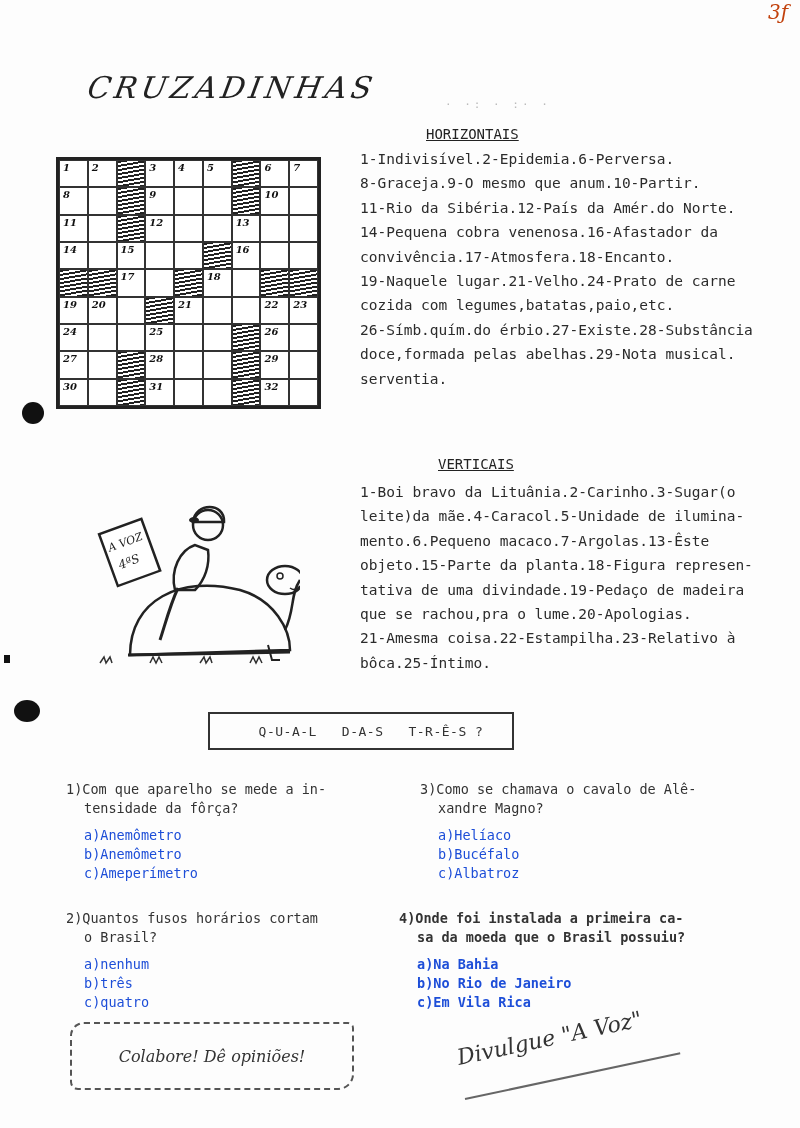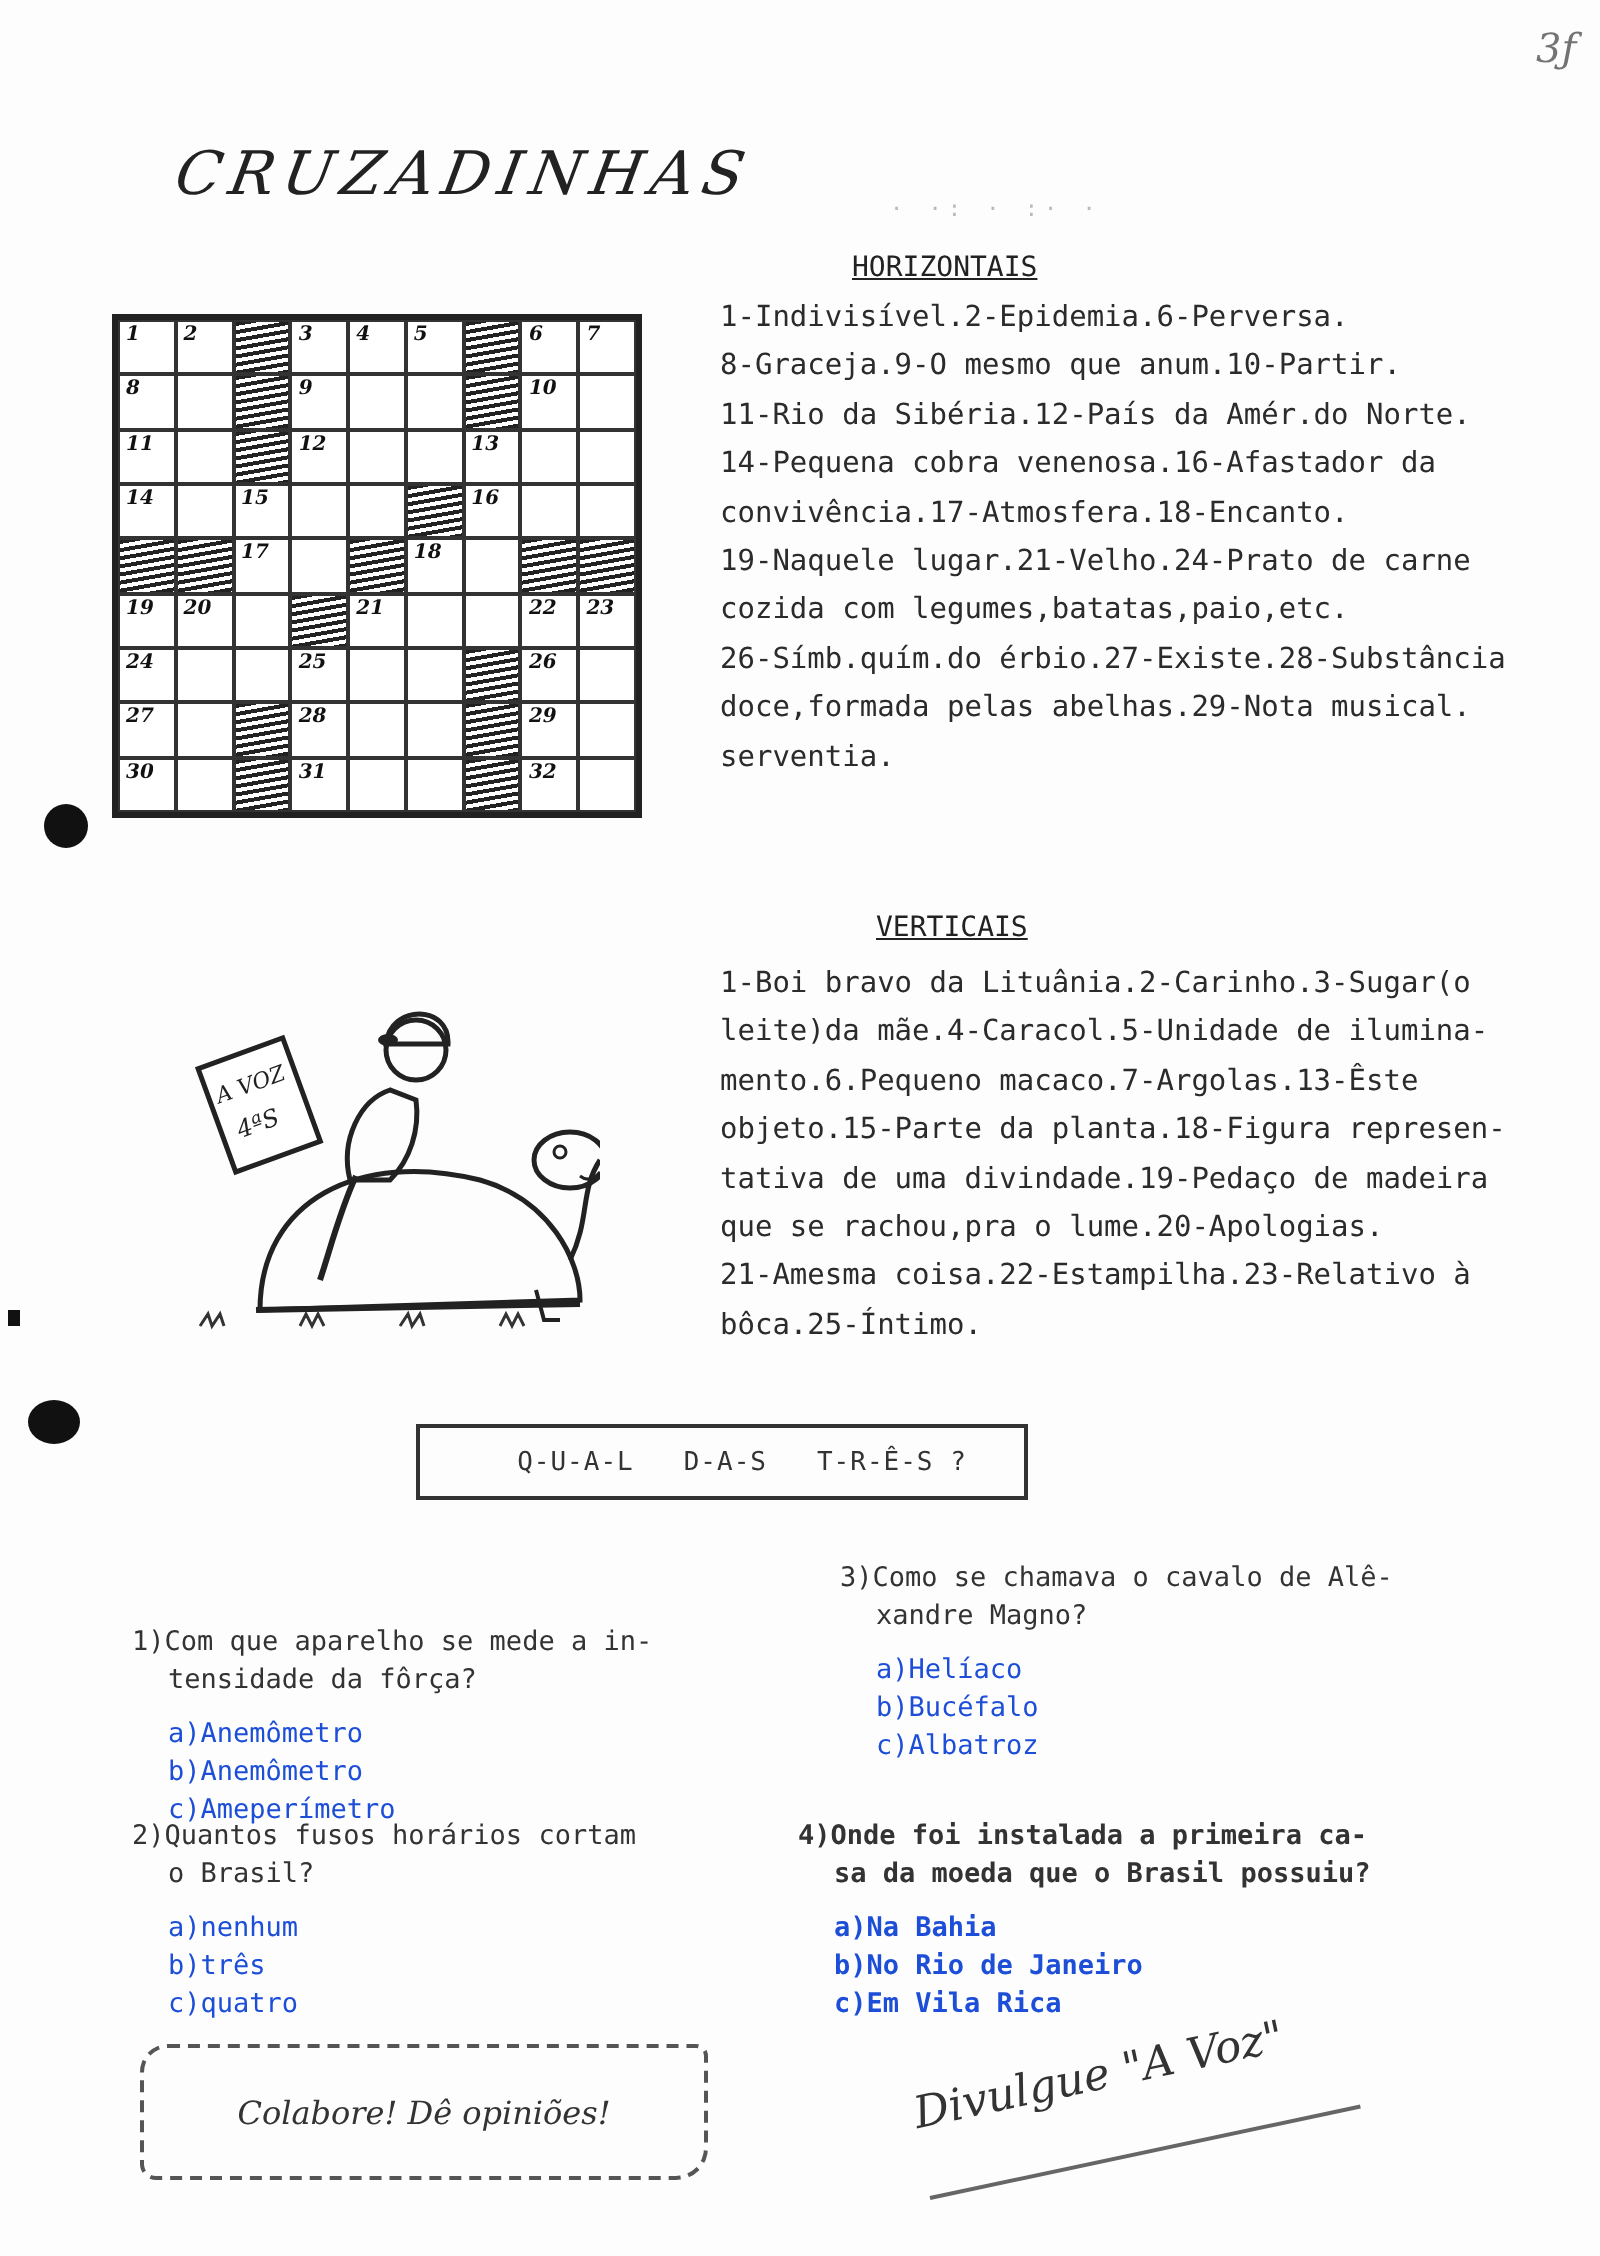--- a/index.html
+++ b/index.html
@@ -5,21 +5,21 @@
   html, body { margin:0; padding:0; }
   body {
     width:800px; height:1128px; background:#fdfdfd; position:relative; overflow:hidden;
     font-family: "DejaVu Sans Mono", "Liberation Mono", monospace; color:#2a2a2a;
   }
   .abs { position:absolute; }
   .title {
     left:88px; top:70px; font-family:"DejaVu Serif", serif; font-style:italic;
     font-size:30px; letter-spacing:4px; color:#222; transform:skewX(-10deg);
   }
-  .corner-mark { left:768px; top:12px; font-family:"DejaVu Serif", serif; font-style:italic; font-size:20px; color:#737373; }
+  .corner-mark { left:768px; top:0px; font-family:"DejaVu Serif", serif; font-style:italic; font-size:20px; color:#c2410c; }
   .faint-text { left:445px; top:98px; font-size:11px; color:#bbb; letter-spacing:3px; }
 
   
   .grid {
     left:56px; top:157px; width:265px; height:252px;
     border:3px solid #222; box-sizing:border-box;
     display:grid; grid-template-columns:repeat(9,1fr); grid-template-rows:repeat(9,1fr);
     background:#fff;
   }
   .cell { border:1.5px solid #333; position:relative; box-sizing:border-box; }
@@ -271,21 +271,21 @@
 </svg>
 
 <div class="abs margin-dot" style="left:22px; top:402px; width:22px; height:22px;"></div>
 <div class="abs margin-dot" style="left:14px; top:700px; width:26px; height:22px;"></div>
 <div class="abs" style="left:4px; top:655px; width:6px; height:8px; background:#111;"></div>
 
 <div class="abs quiz-box">
   <span style="white-space:pre;">Q-U-A-L   D-A-S   T-R-Ê-S ?</span>
 </div>
 
-<div class="abs question" style="left:66px; top:780px; width:320px;margin-top:32px;">
+<div class="abs question" style="left:66px; top:780px; width:320px;">
   <div class="q-text"><span>1)Com que aparelho se mede a  in-</span><span class="indent">tensidade da fôrça?</span></div>
   <div class="opt">a)Anemômetro</div>
   <div class="opt">b)Anemômetro</div>
   <div class="opt">c)Ameperímetro</div>
 </div>
 
 <div class="abs question" style="left:66px; top:909px; width:320px;">
   <div class="q-text"><span>2)Quantos fusos horários cortam</span><span class="indent">o Brasil?</span></div>
   <div class="opt">a)nenhum</div>
   <div class="opt">b)três</div>

